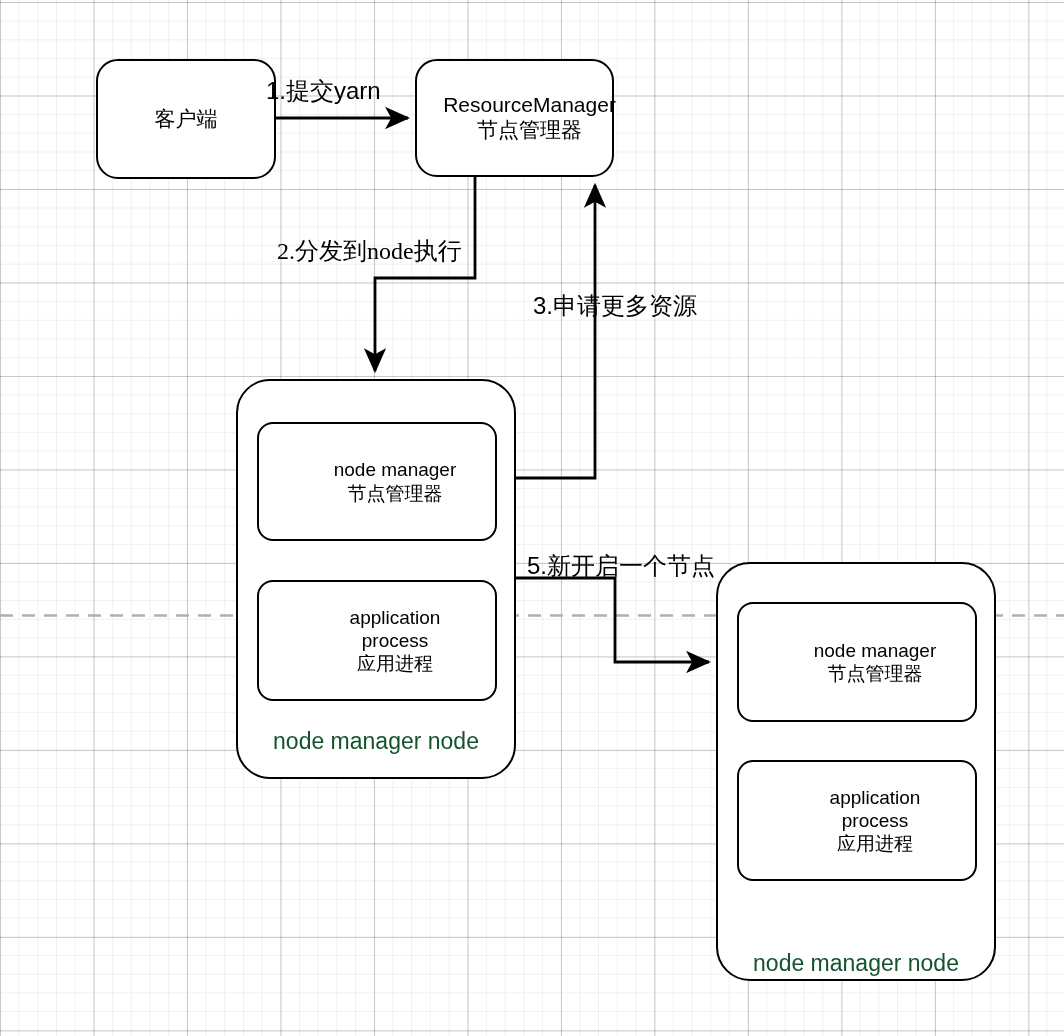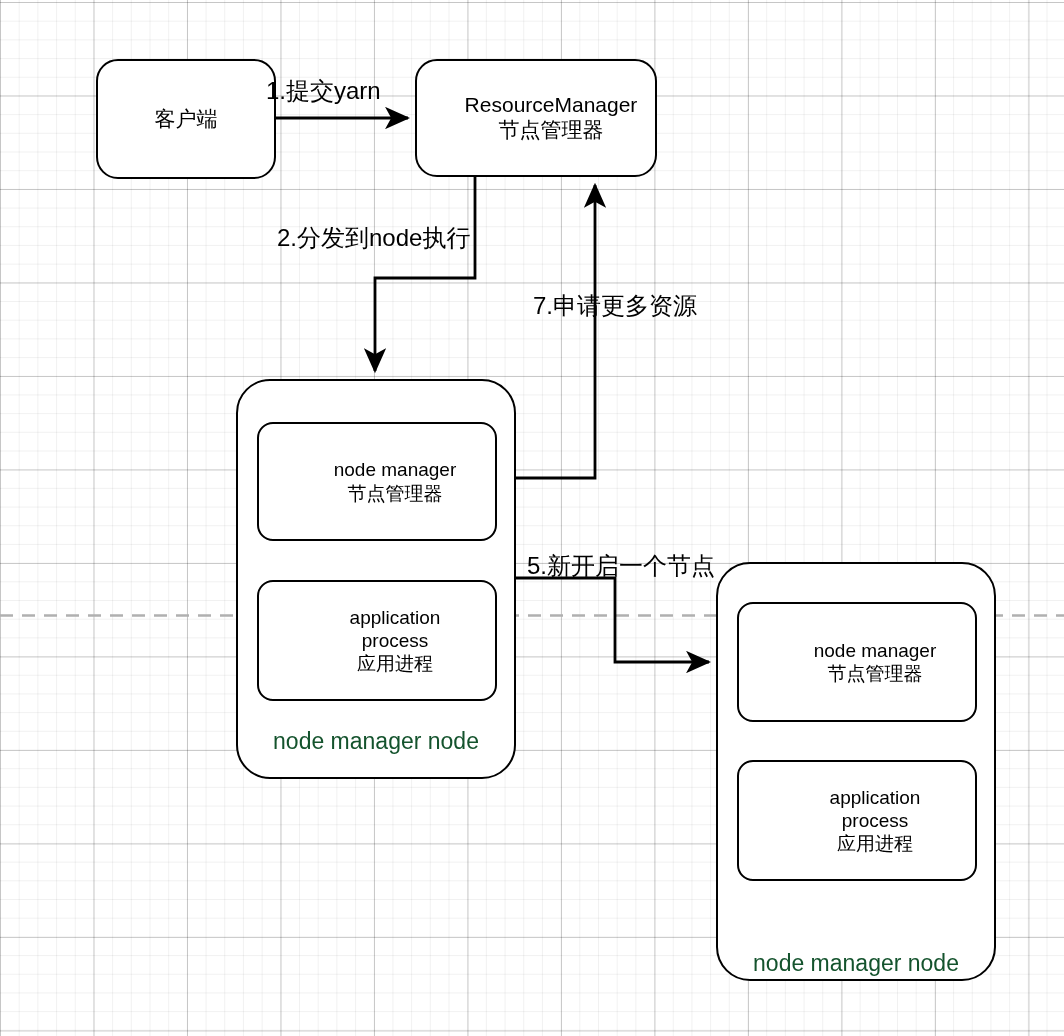--- a/index.html
+++ b/index.html
@@ -47,21 +47,21 @@
   .node .line { display: block; line-height: 1.17; white-space: nowrap; }
 
   
   #client-box {
     left: 76px; top: 59px; width: 180px; height: 120px;
     border-radius: 22px;
     font-size: 21px;
     margin-left: 20px;
   }
   #resourcemanager-box {
-    left: 415px; top: 59px; width: 242px; height: 118px;
+    left: 415px; top: 59px; width: 199px; height: 118px;
     border-radius: 22px;
     font-size: 21px;
     padding-left: 30px;
   }
 
   
   .node-container {
     position: absolute;
     box-sizing: border-box;
     background: #ffffff;
@@ -106,21 +106,21 @@
 
   
   .edge-label {
     position: absolute;
     font-size: 24px;
     color: #000000;
     white-space: nowrap;
     line-height: 1;
   }
   #label-step1 { left: 266px; top: 79px; }
-  #label-step2 { left: 277px; top: 226px; }
+  #label-step2 { left: 277px; top: 239px; font-family: Liberation Serif, serif; }
   #label-step3 { left: 533px; top: 294px; }
   #label-step4 { left: 527px; top: 554px; }
 
   #diagram-title {
     position: absolute;
     left: 375px; top: 908px;
     font-size: 26px;
     color: #000000;
     white-space: nowrap;
   }
@@ -178,17 +178,17 @@
     <div class="inner-box" id="ap-box-right">
       <span class="line">application</span>
       <span class="line">process</span>
       <span class="line">应用进程</span>
     </div>
     <div class="container-caption" id="caption-right">node manager node</div>
   </div>
 
   <div class="edge-label" id="label-step1">1.提交yarn</div>
   <div class="edge-label" id="label-step2">2.分发到node执行</div>
-  <div class="edge-label" id="label-step3">7.申请更多资源</div>
+  <div class="edge-label" id="label-step3">3.申请更多资源</div>
   <div class="edge-label" id="label-step4">5.新开启一个节点</div>
 
 
 </div>
 
 </body></html>

